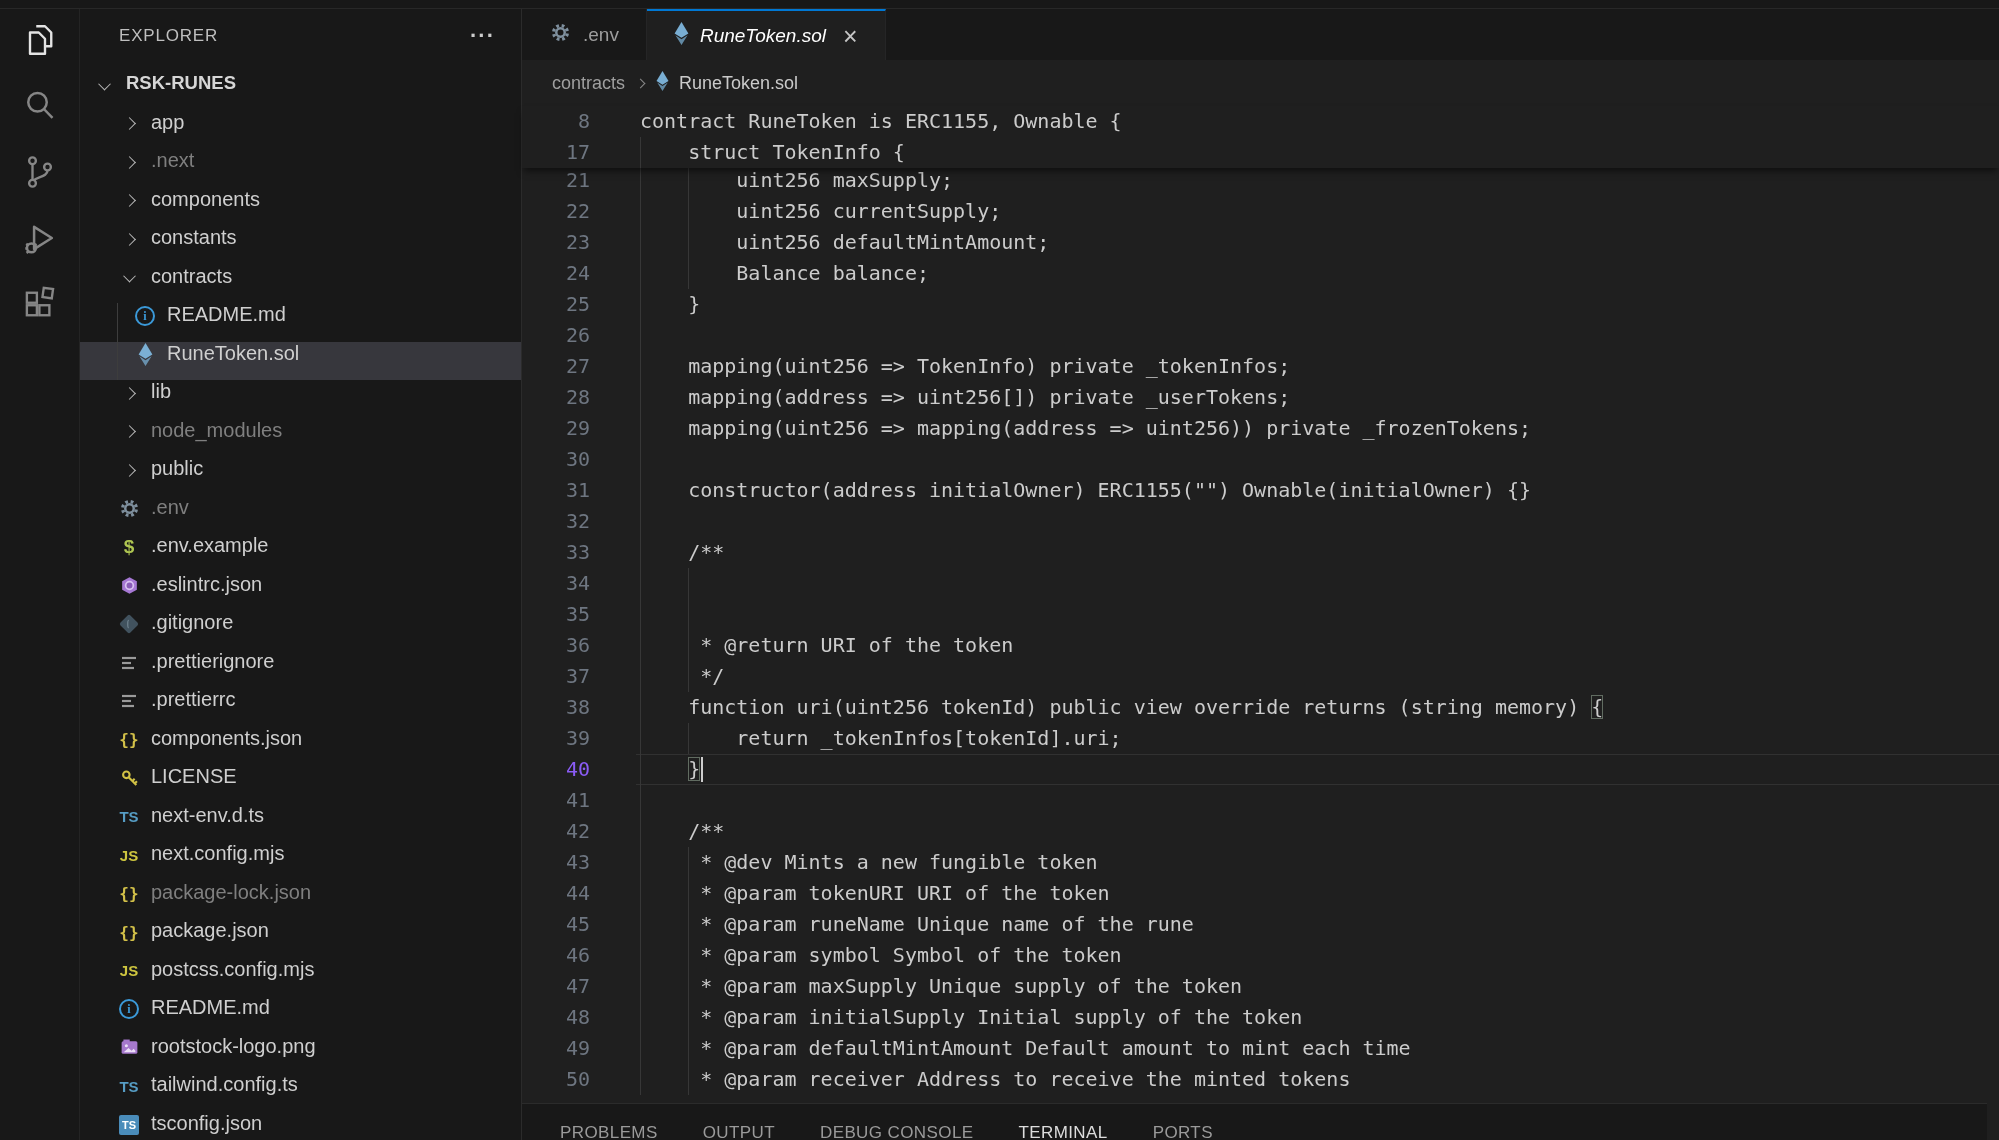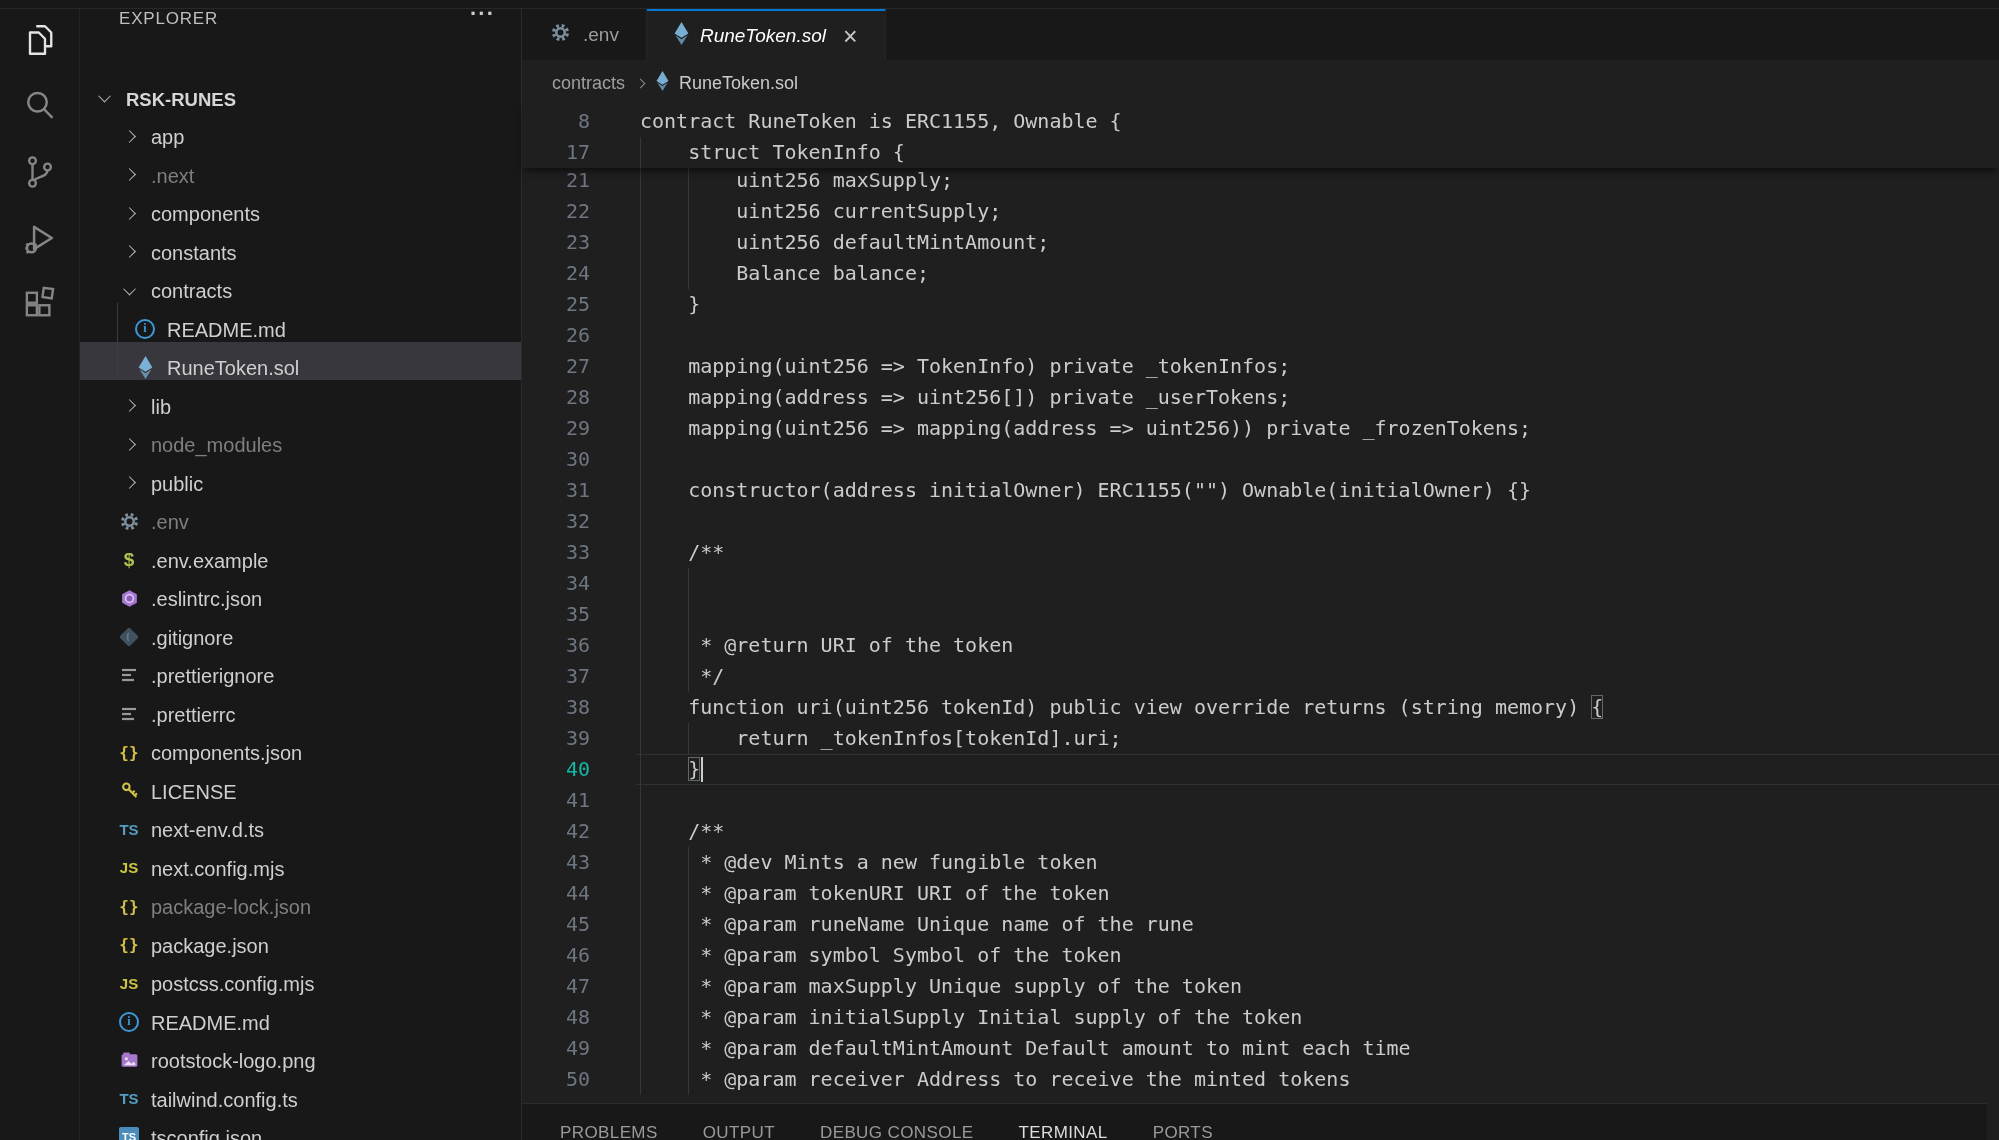--- a/index.html
+++ b/index.html
@@ -14,26 +14,26 @@
   
   .activitybar { position:absolute; left:0; top:9px; bottom:0; width:80px;
                  background:#181818; border-right:1px solid #242424; }
   .ab-item { height:66px; display:flex; align-items:center; justify-content:center;
              color:#868686; cursor:pointer; }
   .ab-item.active { color:#e4e4e4; }
 
   
   .sidebar { position:absolute; left:80px; top:9px; bottom:0; width:442px;
              background:#181818; border-right:1px solid #2b2b2b; overflow:hidden; }
-  .sb-header { height:54px; display:flex; padding-left:39px; padding-right:26px; }
+  .sb-header { height:54px; display:flex; align-items:center; padding-left:39px; padding-right:26px; }
   .sb-title { font-size:17px; letter-spacing:0.8px; color:#bfbfbf; }
   .sb-more { margin-left:auto; color:#cccccc; font-size:22px; font-weight:700; letter-spacing:1px;
              cursor:pointer; line-height:10px; }
   .tree { position:absolute; left:0; right:0; top:63px; }
-  .trow { height:38.5px; display:flex; align-items:flex-end; position:relative; cursor:pointer; }
+  .trow { height:38.5px; display:flex; align-items:flex-start; position:relative; cursor:pointer; }
   .trow.selected { background:#37373d; }
   .trow .label { font-size:20px; color:#cfcfcf; white-space:nowrap; }
   .trow.dimmed .label { color:#7f7f7f; }
   .trow.root .label { font-weight:700; font-size:18.5px; color:#d6d6d6; }
   .ibox { width:26px; height:26px; display:flex; align-items:center; justify-content:center;
           flex:0 0 26px; margin-right:9px; }
   .pad-root { padding-left:11px; }
   .pad-1 { padding-left:36px; }
   .pad-2 { padding-left:52px; }
   .trow.guide::before { content:""; position:absolute; left:37px; top:0; bottom:0;
@@ -76,21 +76,21 @@
             transform:rotate(-45deg); display:inline-block; margin:0 2px; }
 
   
   .sticky, .code-lines { font-family:"DejaVu Sans Mono",monospace; font-size:20px; color:#cccccc; }
   .code-lines { position:absolute; left:0; top:156px; right:0; }
   .sticky { position:absolute; left:0; top:97px; right:0; height:62px; background:#1f1f1f;
             box-shadow:0 5px 7px -2px rgba(0,0,0,0.55); z-index:4; }
   .crow { height:31px; position:relative; }
   .crow .gutter { position:absolute; left:0; top:0; width:68px; height:31px; text-align:right;
                   color:#6e7681; font-size:20px; line-height:31px; }
-  .crow.current .gutter { color:#14b8a6; }
+  .crow.current .gutter { color:#8b5cf6; }
   .crow .ctext { position:absolute; left:118px; top:0; height:31px; line-height:31px;
                  white-space:pre; }
   .crow .iguide { position:absolute; top:0; bottom:0; width:1px; background:#373737; }
   .crow .hl { position:absolute; left:114px; right:0; top:0; bottom:0;
               border-top:1px solid #313131; border-bottom:1px solid #313131; }
   .bracket-match { outline:1px solid #616c61; outline-offset:-1px; }
   .cursor { position:absolute; width:2px; top:3px; height:25px; background:#cccccc; }
 
   
   .panel { position:absolute; left:0; right:12px; bottom:0; height:37px; background:#181818;

